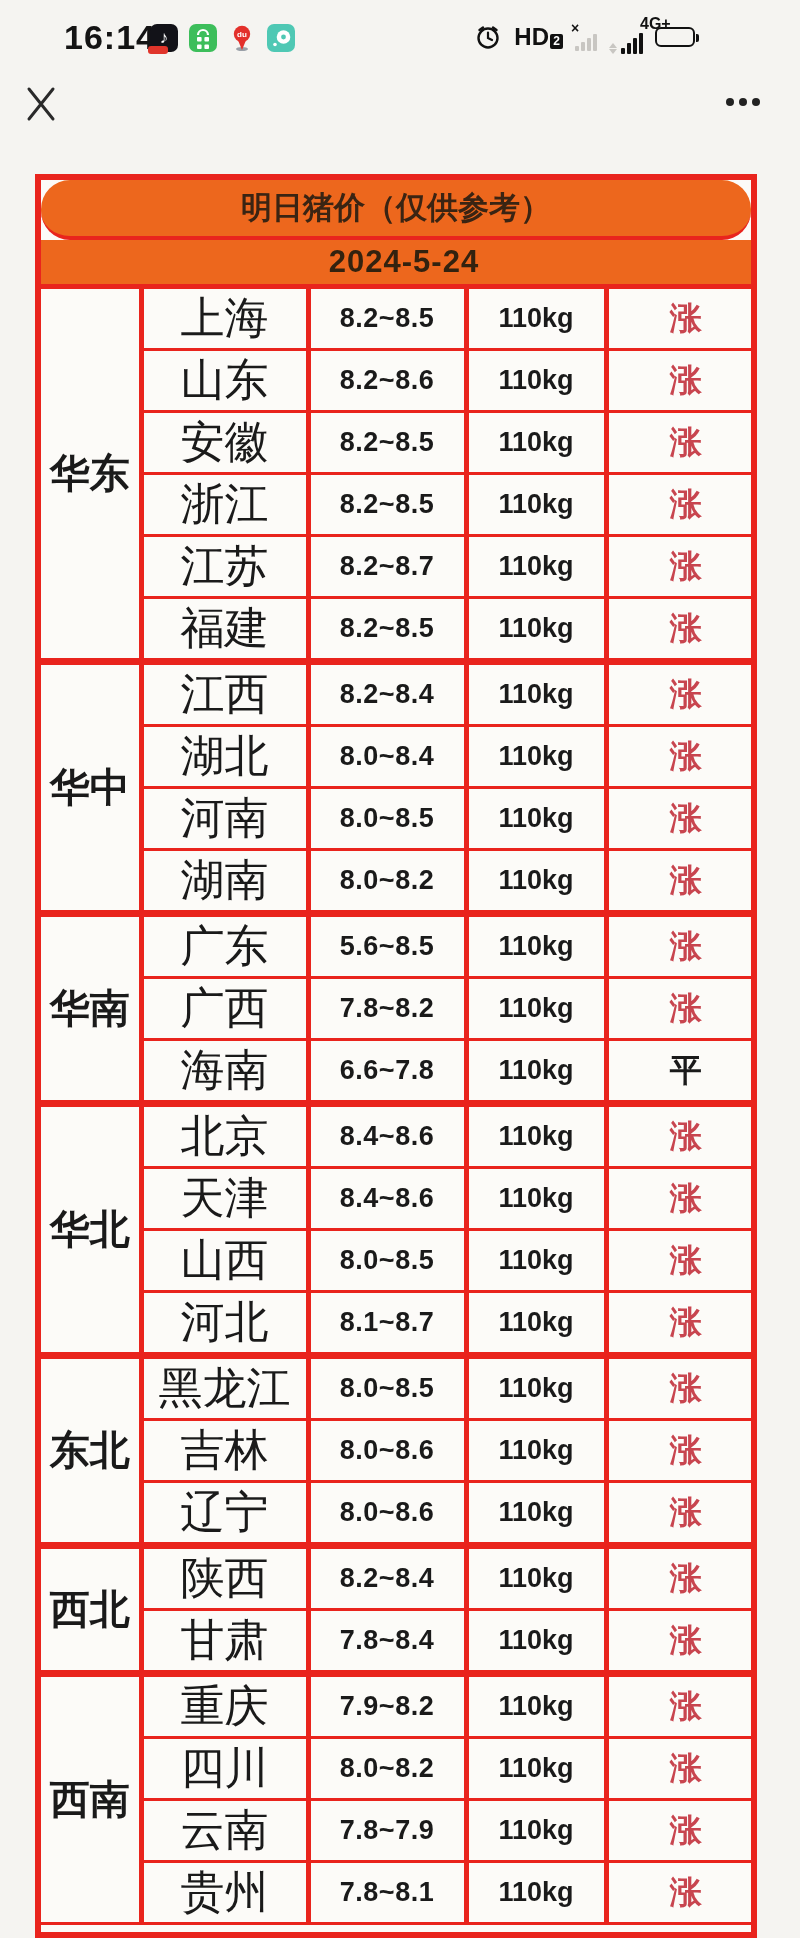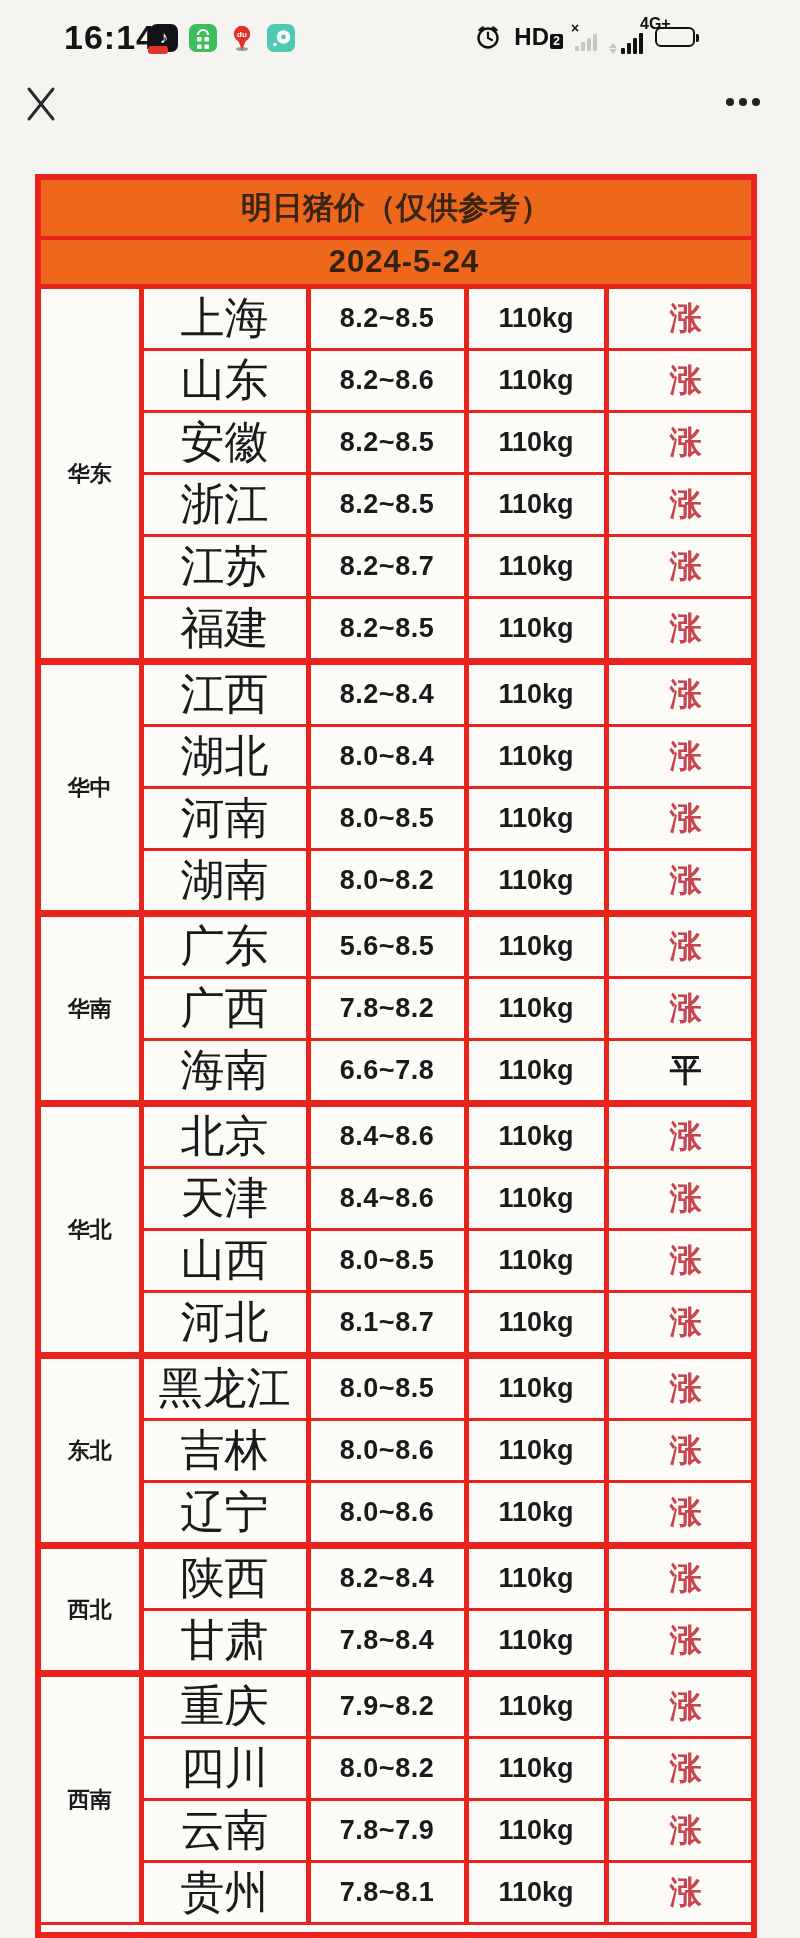--- a/index.html
+++ b/index.html
@@ -55,21 +55,21 @@
     position:absolute;left:35px;top:174px;width:722px;height:1764px;
     border:6px solid var(--red);
     background:var(--cell);
     display:flex;flex-direction:column;
     overflow:hidden;
   }
   .ttl{
     height:60px;flex:none;background:var(--orange);
     border-bottom:4px solid var(--red);
     display:flex;align-items:center;justify-content:center;
-    font-size:31px;font-weight:700;color:#3a2413;
+    font-size:31px;font-weight:700;color:#3a2413;border-radius:29px;
   }
   .dte{
     height:49px;flex:none;background:var(--orange);
     border-bottom:5px solid var(--red);
     display:flex;align-items:center;justify-content:center;
     font-size:31px;font-weight:700;color:#33220f;letter-spacing:1px;padding-left:16px;
   }
   table.price{
     width:100%;height:1634px;
     border-collapse:collapse;table-layout:fixed;
@@ -79,21 +79,21 @@
     border:3px solid var(--red);
     border-left-width:5px;border-right-width:5px;
     text-align:center;vertical-align:middle;
     color:var(--ink);
     background:var(--cell);
   }
   table.price td:first-child{border-left-width:0;}
   table.price td:last-child{border-right-width:0;}
   table.price tr:first-child td{border-top-width:0;}
   table.price tr.section-start td{border-top-width:7px;}
-  td.region{font-size:22px;font-weight:700;}
+  td.region{font-size:40px;font-weight:700;}
   td.province{font-size:44px;font-weight:400;}
   td.price{font-size:27px;font-weight:700;letter-spacing:0.5px;margin-top:43px;}
   td.weight{font-size:27px;font-weight:700;margin-top:40px;}
   td.status{font-size:32px;font-weight:700;}
   td.status.up{color:var(--up);}
   td.status.flat{color:var(--ink);}
 </style>
 </head>
 <body>
 

